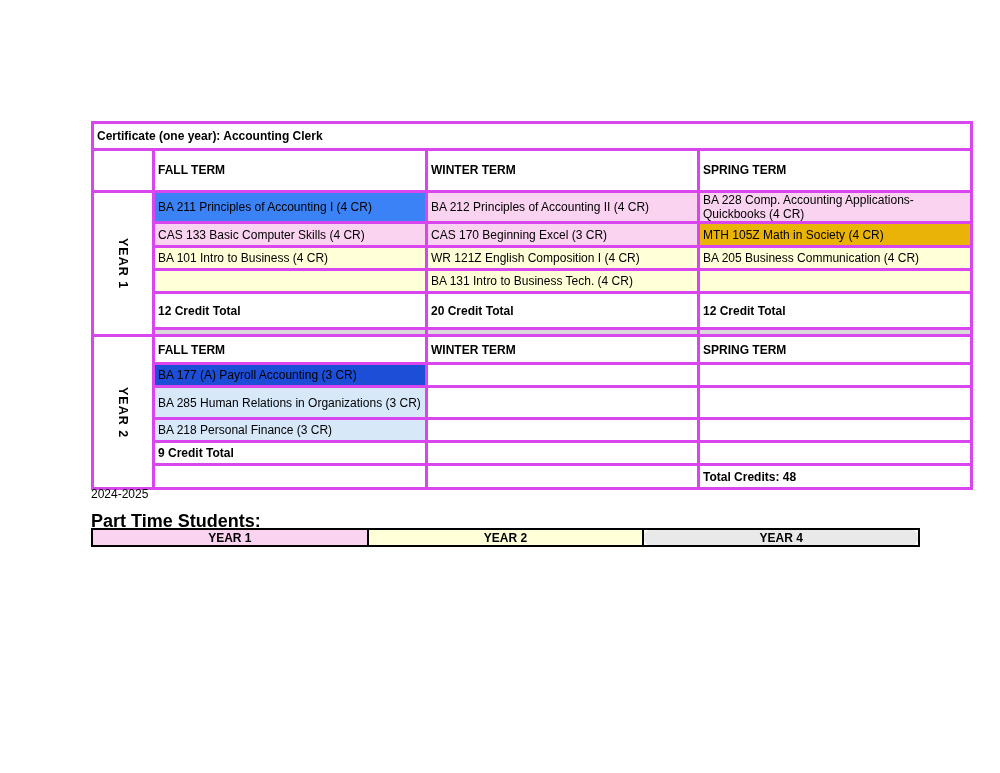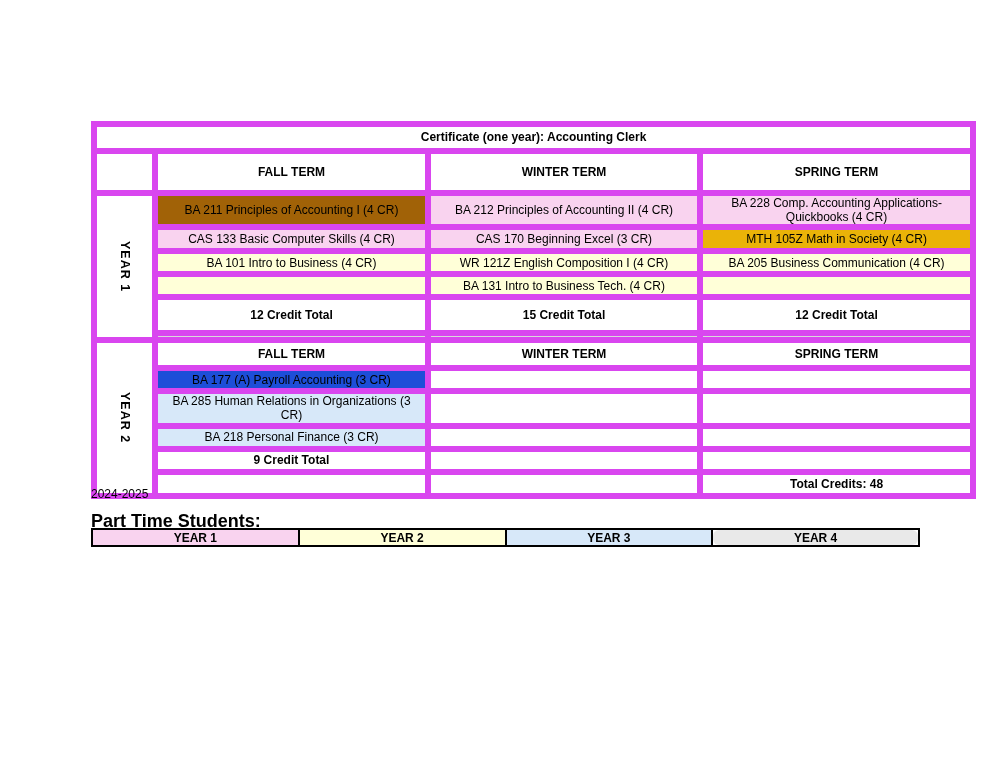--- a/index.html
+++ b/index.html
@@ -6,23 +6,23 @@
   .canvas {
     position:relative; width:1000px; height:773px; background:#ffffff;
     font-family:"Liberation Sans", sans-serif; color:#000;
   }
   table.curriculum {
     position:absolute; left:91px; top:121px; width:879px;
     border-collapse:collapse; table-layout:fixed;
     border:2px solid #000;
   }
   table.curriculum td {
-    border:6px solid #d946ef;
+    border:3px solid #d946ef;
     padding:0 3px;
-    text-align:center; vertical-align:middle;
+    vertical-align:middle;
     font-size:12px; line-height:1.18;
     overflow:hidden;
   }
   td.title-cell { font-size:17px; font-weight:bold; }
   td.term-head  { font-size:17px; font-weight:bold; }
   td.year-col   { border-right-width:2px; background:#fff; }
   .vertical-label {
     writing-mode:vertical-rl;
     font-weight:bold; font-size:12.5px; letter-spacing:1px;
     margin:0 auto; white-space:nowrap;
@@ -73,21 +73,21 @@
       <td class="year-col"></td>
       <td class="term-head">FALL TERM</td>
       <td class="term-head">WINTER TERM</td>
       <td class="term-head">SPRING TERM</td>
     </tr>
 
     <tr style="height:31px">
       <td class="year-col" rowspan="6">
         <div class="vertical-label">YEAR 1</div>
       </td>
-      <td style="background-color: #a16207;">BA 211 Principles of Accounting I (4 CR)</td>
+      <td style="background-color: #3b82f6;">BA 211 Principles of Accounting I (4 CR)</td>
       <td style="background-color: rgb(249, 211, 239);">BA 212 Principles of Accounting II (4 CR)</td>
       <td style="background-color: rgb(249, 211, 239);">BA 228 Comp. Accounting Applications-Quickbooks (4 CR)</td>
     </tr>
 
     <tr style="height:24px">
       <td style="background-color: rgb(249, 211, 239);">CAS 133 Basic Computer Skills (4 CR)</td>
       <td style="background-color: rgb(249, 211, 239);">CAS 170 Beginning Excel (3 CR)</td>
       <td style="background-color: #eab308;">MTH 105Z Math in Society (4 CR)</td>
     </tr>
 
@@ -98,21 +98,21 @@
     </tr>
 
     <tr style="height:23px">
       <td style="background-color: rgb(255, 255, 216);"></td>
       <td style="background-color: rgb(255, 255, 216); margin-top: 48px;">BA 131 Intro to Business Tech. (4 CR)</td>
       <td style="background-color: rgb(255, 255, 216);"></td>
     </tr>
 
     <tr style="height:36px">
       <td class="bold-cell">12 Credit Total</td>
-      <td class="bold-cell">15 Credit Total</td>
+      <td class="bold-cell">20 Credit Total</td>
       <td class="bold-cell">12 Credit Total</td>
     </tr>
 
     <tr style="height:7px" class="sep-row thick-below">
       <td style="background-color: rgb(217, 217, 217);"></td>
       <td style="background-color: rgb(217, 217, 217);"></td>
       <td style="background-color: rgb(217, 217, 217);"></td>
     </tr>
 
     <tr style="height:28px">
@@ -156,17 +156,16 @@
   </tbody>
     </table>
 
   <div class="footnote">2024-2025</div>
 
   <div class="part-time-label">Part Time Students:</div>
 
   <div class="legend">
     <div class="legend-cell" style="background-color: rgb(249, 211, 239);">YEAR 1</div>
     <div class="legend-cell" style="background-color: rgb(255, 255, 216);">YEAR 2</div>
-    <div class="legend-cell" style="background-color: rgb(215, 232, 249);">YEAR 3</div>
     <div class="legend-cell" style="background-color: rgb(233, 233, 233);">YEAR 4</div>
   </div>
 
 </div>
 
 </body></html>

